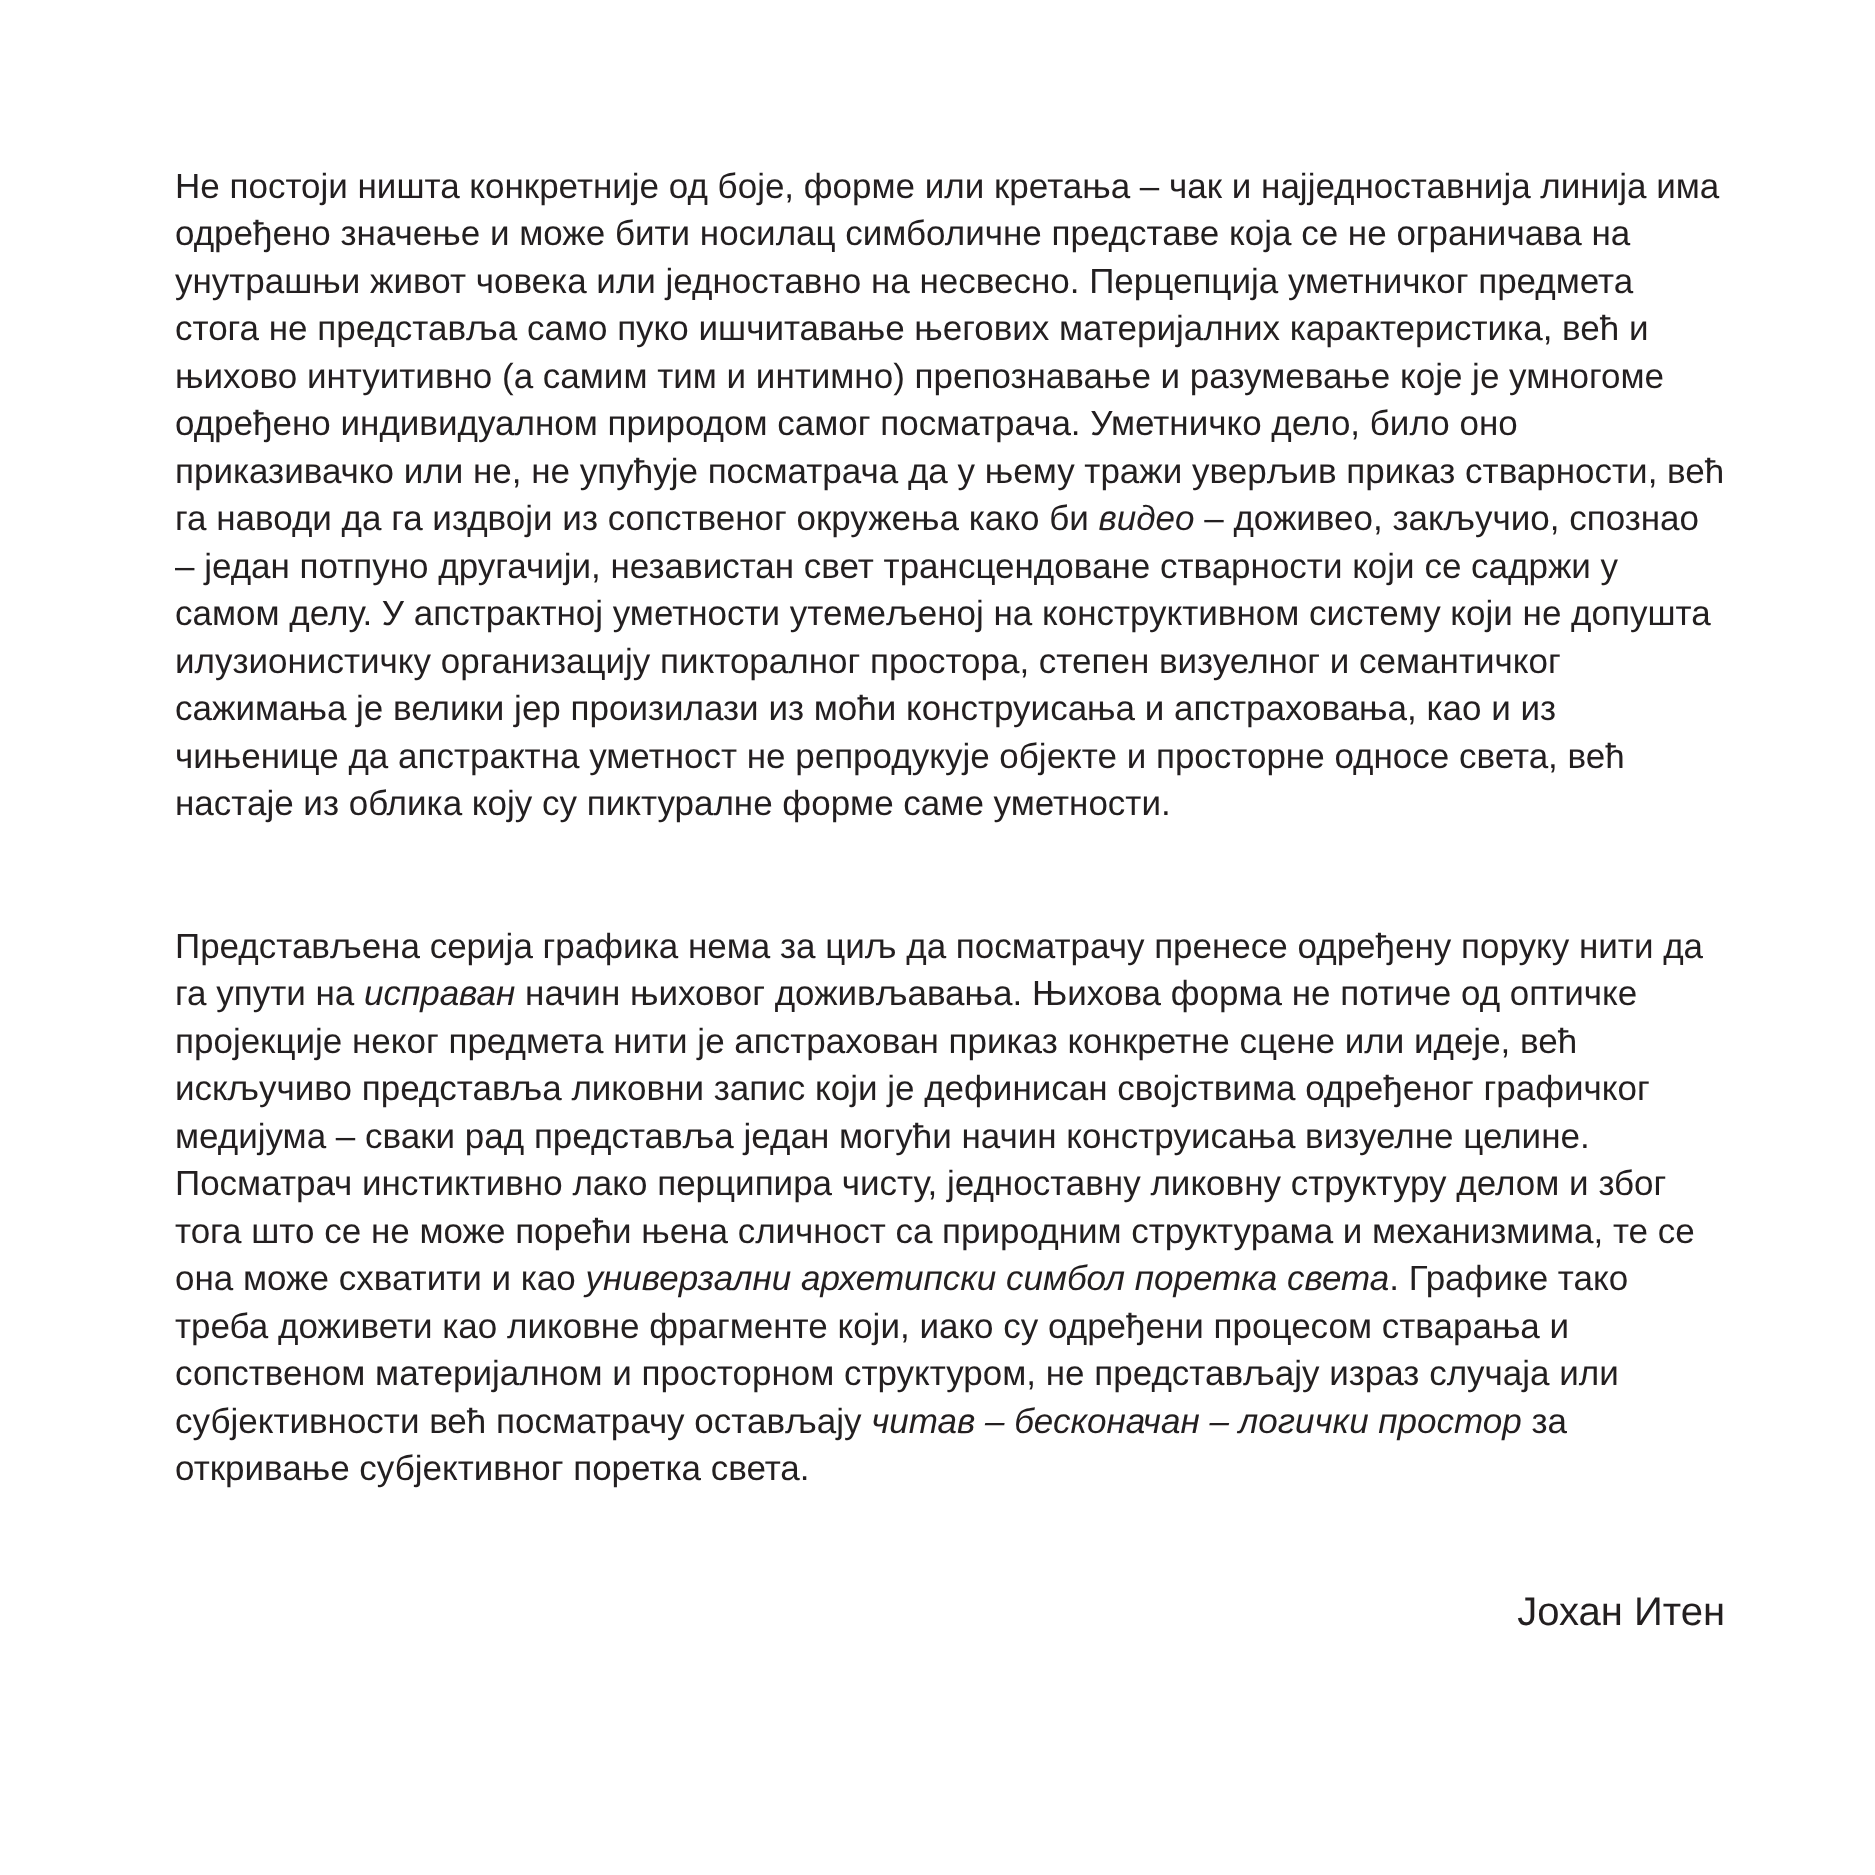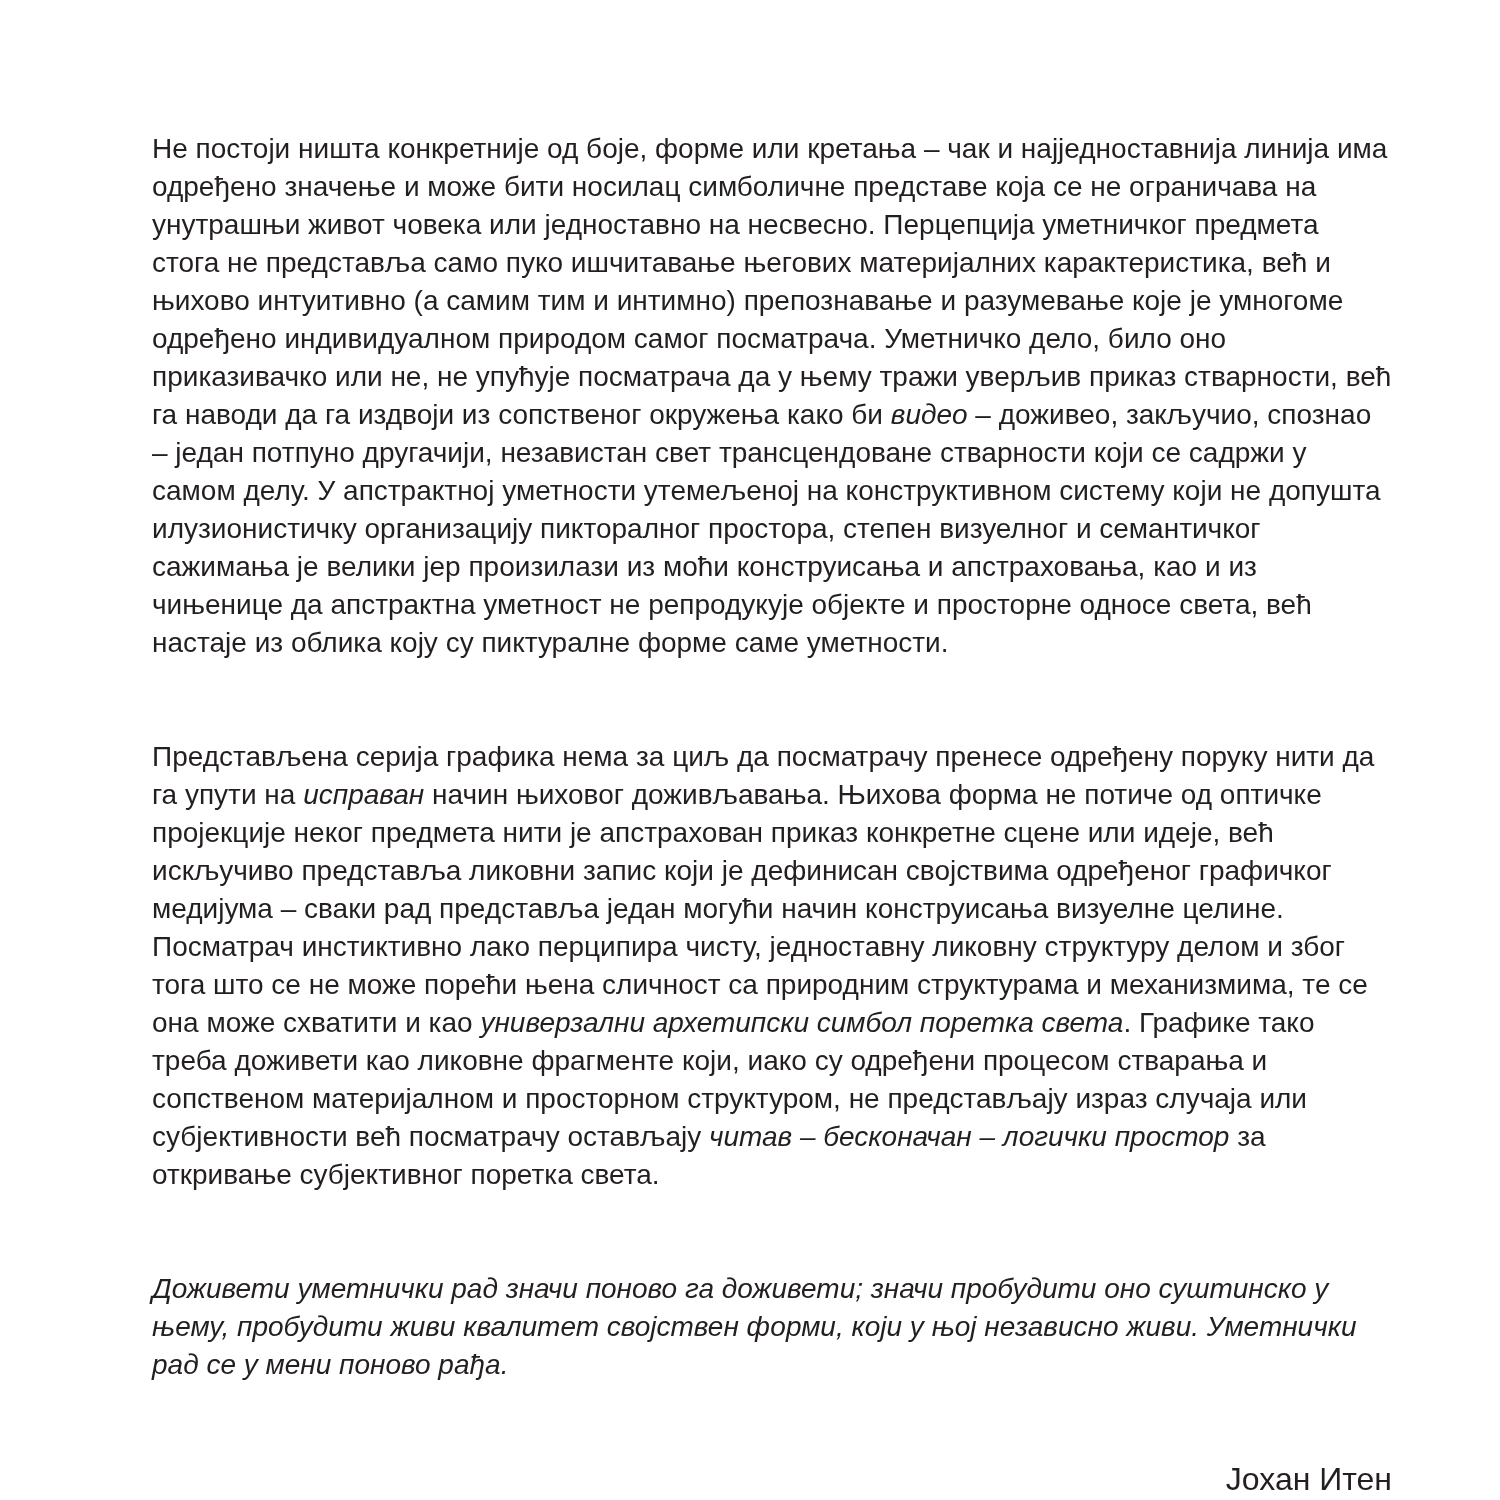--- a/index.html
+++ b/index.html
@@ -11,21 +11,21 @@
     position: relative;
     width: 1500px;
     height: 1500px;
     background: #ffffff;
     overflow: hidden;
     font-family: "Liberation Sans", "DejaVu Sans", sans-serif;
     color: #231f20;
   }
   .text-block {
     position: absolute;
-    left: 152px;
+    left: 140px;
     top: 130px;
     width: 1240px;
   }
   .para {
     margin: 0 0 76px 0;
     font-size: 28px;
     line-height: 38px;
     font-weight: 400;
     text-align: left;
     letter-spacing: 0;
@@ -45,21 +45,20 @@
 </head>
 <body>
 
 <div class="page">
   <div class="text-block">
 
     <p class="para"><span class="run">Не постоји ништа конкретније од боје, форме или кретања – чак и најједноставнија линија има одређено значење и може бити носилац симболичне представе која се не ограничава на унутрашњи живот човека или једноставно на несвесно. Перцепција уметничког предмета стога не представља само пуко ишчитавање његових материјалних карактеристика, већ и њихово интуитивно (а самим тим и интимно) препознавање и разумевање које је умногоме одређено индивидуалном природом самог посматрача. Уметничко дело, било оно приказивачко или не, не упућује посматрача да у њему тражи уверљив приказ стварности, већ га наводи да га издвоји из сопственог окружења како би </span><span class="run-italic">видео</span><span class="run"> – доживео, закључио, спознао – један потпуно другачији, независтан свет трансцендоване стварности који се садржи у самом делу. У апстрактној уметности утемељеној на конструктивном систему који не допушта илузионистичку организацију пикторалног простора, степен визуелног и семантичког сажимања је велики јер произилази из моћи конструисања и апстраховања, као и из чињенице да апстрактна уметност не репродукује објекте и просторне односе света, већ настаје из облика коју су пиктуралне форме саме уметности.</span></p>
 
     <p class="para"><span class="run">Представљена серија графика нема за циљ да посматрачу пренесе одређену поруку нити да га упути на </span><span class="run-italic">исправан</span><span class="run"> начин њиховог доживљавања. Њихова форма не потиче од оптичке пројекције неког предмета нити је апстрахован приказ конкретне сцене или идеје, већ искључиво представља ликовни запис који је дефинисан својствима одређеног графичког медијума – сваки рад представља један могући начин конструисања визуелне целине. Посматрач инстиктивно лако перципира чисту, једноставну ликовну структуру делом и због тога што се не може порећи њена сличност са природним структурама и механизмима, те се она може схватити и као </span><span class="run-italic">универзални архетипски симбол поретка света</span><span class="run">. Графике тако треба доживети као ликовне фрагменте који, иако су одређени процесом стварања и сопственом материјалном и просторном структуром, не представљају израз случаја или субјективности већ посматрачу остављају </span><span class="run-italic">читав – бесконачан – логички простор</span><span class="run"> за откривање субјективног поретка света.</span></p>
 
-    <p class="para para-italic"><span class="run-italic">Доживети уметнички рад значи поново га доживети; значи пробудити оно суштинско у њему, пробудити живи квалитет својствен форми, који у њој независно живи. Уметнички рад се у мени поново рађа.</span></p>
 
     <div class="attribution">
       <span class="line">Јохан Итен</span>
       <span class="line"></span>
     </div>
 
   </div>
 </div>
 
 </body></html>

